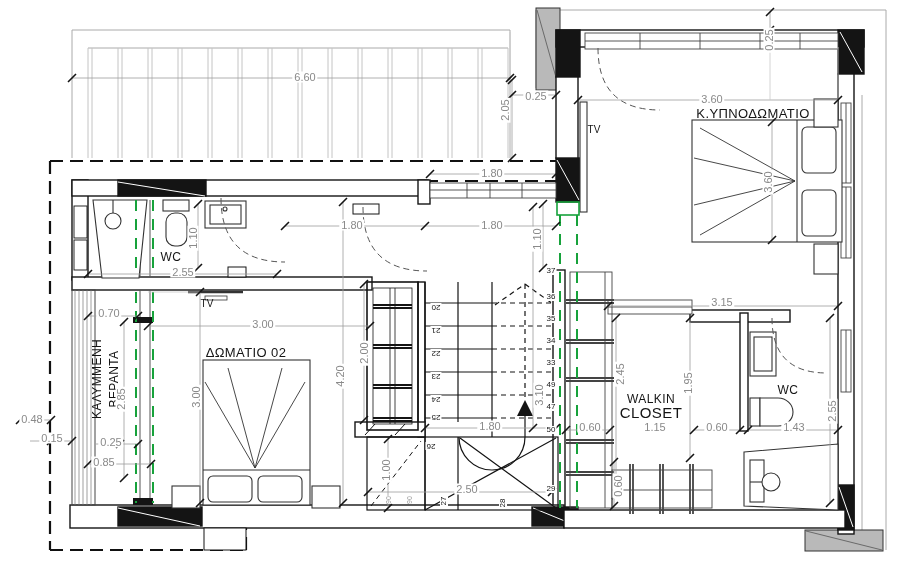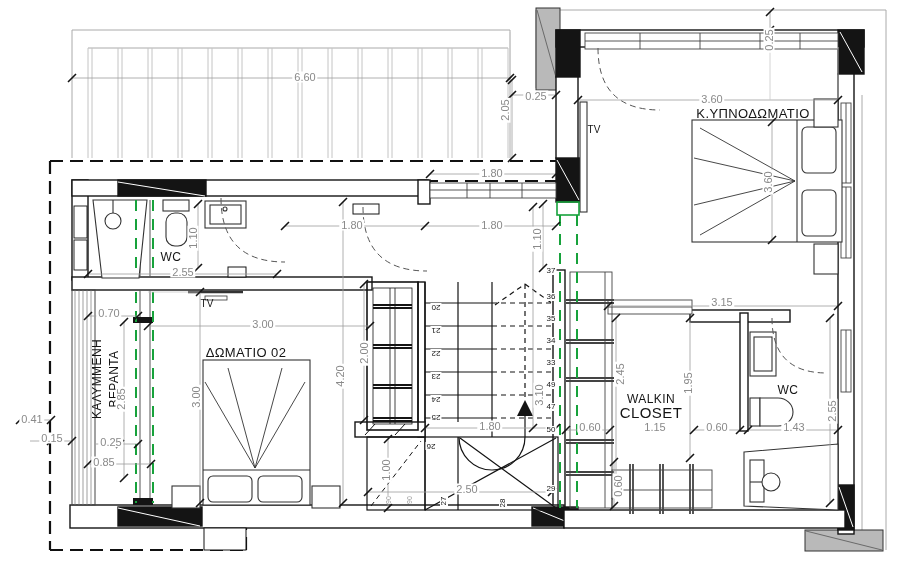--- a/index.html
+++ b/index.html
@@ -215,21 +215,21 @@
   <div class="lbl dim" style="left:492px;top:173px">1.80</div>
   <div class="lbl dim" style="left:352px;top:225px">1.80</div>
   <div class="lbl dim" style="left:492px;top:225px">1.80</div>
   <div class="lbl dim v" style="left:193px;top:238px">1.10</div>
   <div class="lbl dim v" style="left:537px;top:239px">1.10</div>
   <div class="lbl dim" style="left:183px;top:272px">2.55</div>
   <div class="lbl dim" style="left:109px;top:313px">0.70</div>
   <div class="lbl dim" style="left:263px;top:324px">3.00</div>
   <div class="lbl dim v" style="left:196px;top:397px">3.00</div>
   <div class="lbl dim v" style="left:121px;top:399px">2.85</div>
-  <div class="lbl dim" style="left:32px;top:419px">0.41</div>
+  <div class="lbl dim" style="left:32px;top:419px">0.48</div>
   <div class="lbl dim" style="left:52px;top:438px">0.15</div>
   <div class="lbl dim" style="left:111px;top:442px">0.25</div>
   <div class="lbl dim" style="left:104px;top:462px">0.85</div>
   <div class="lbl dim v" style="left:340px;top:376px">4.20</div>
   <div class="lbl dim v" style="left:364px;top:353px">2.00</div>
   <div class="lbl dim v" style="left:386px;top:470px">1.00</div>
   <div class="lbl dim" style="left:467px;top:489px">2.50</div>
   <div class="lbl dim" style="left:490px;top:426px">1.80</div>
   <div class="lbl dim v" style="left:539px;top:395px">3.10</div>
   <div class="lbl dim" style="left:590px;top:427px">0.60</div>

